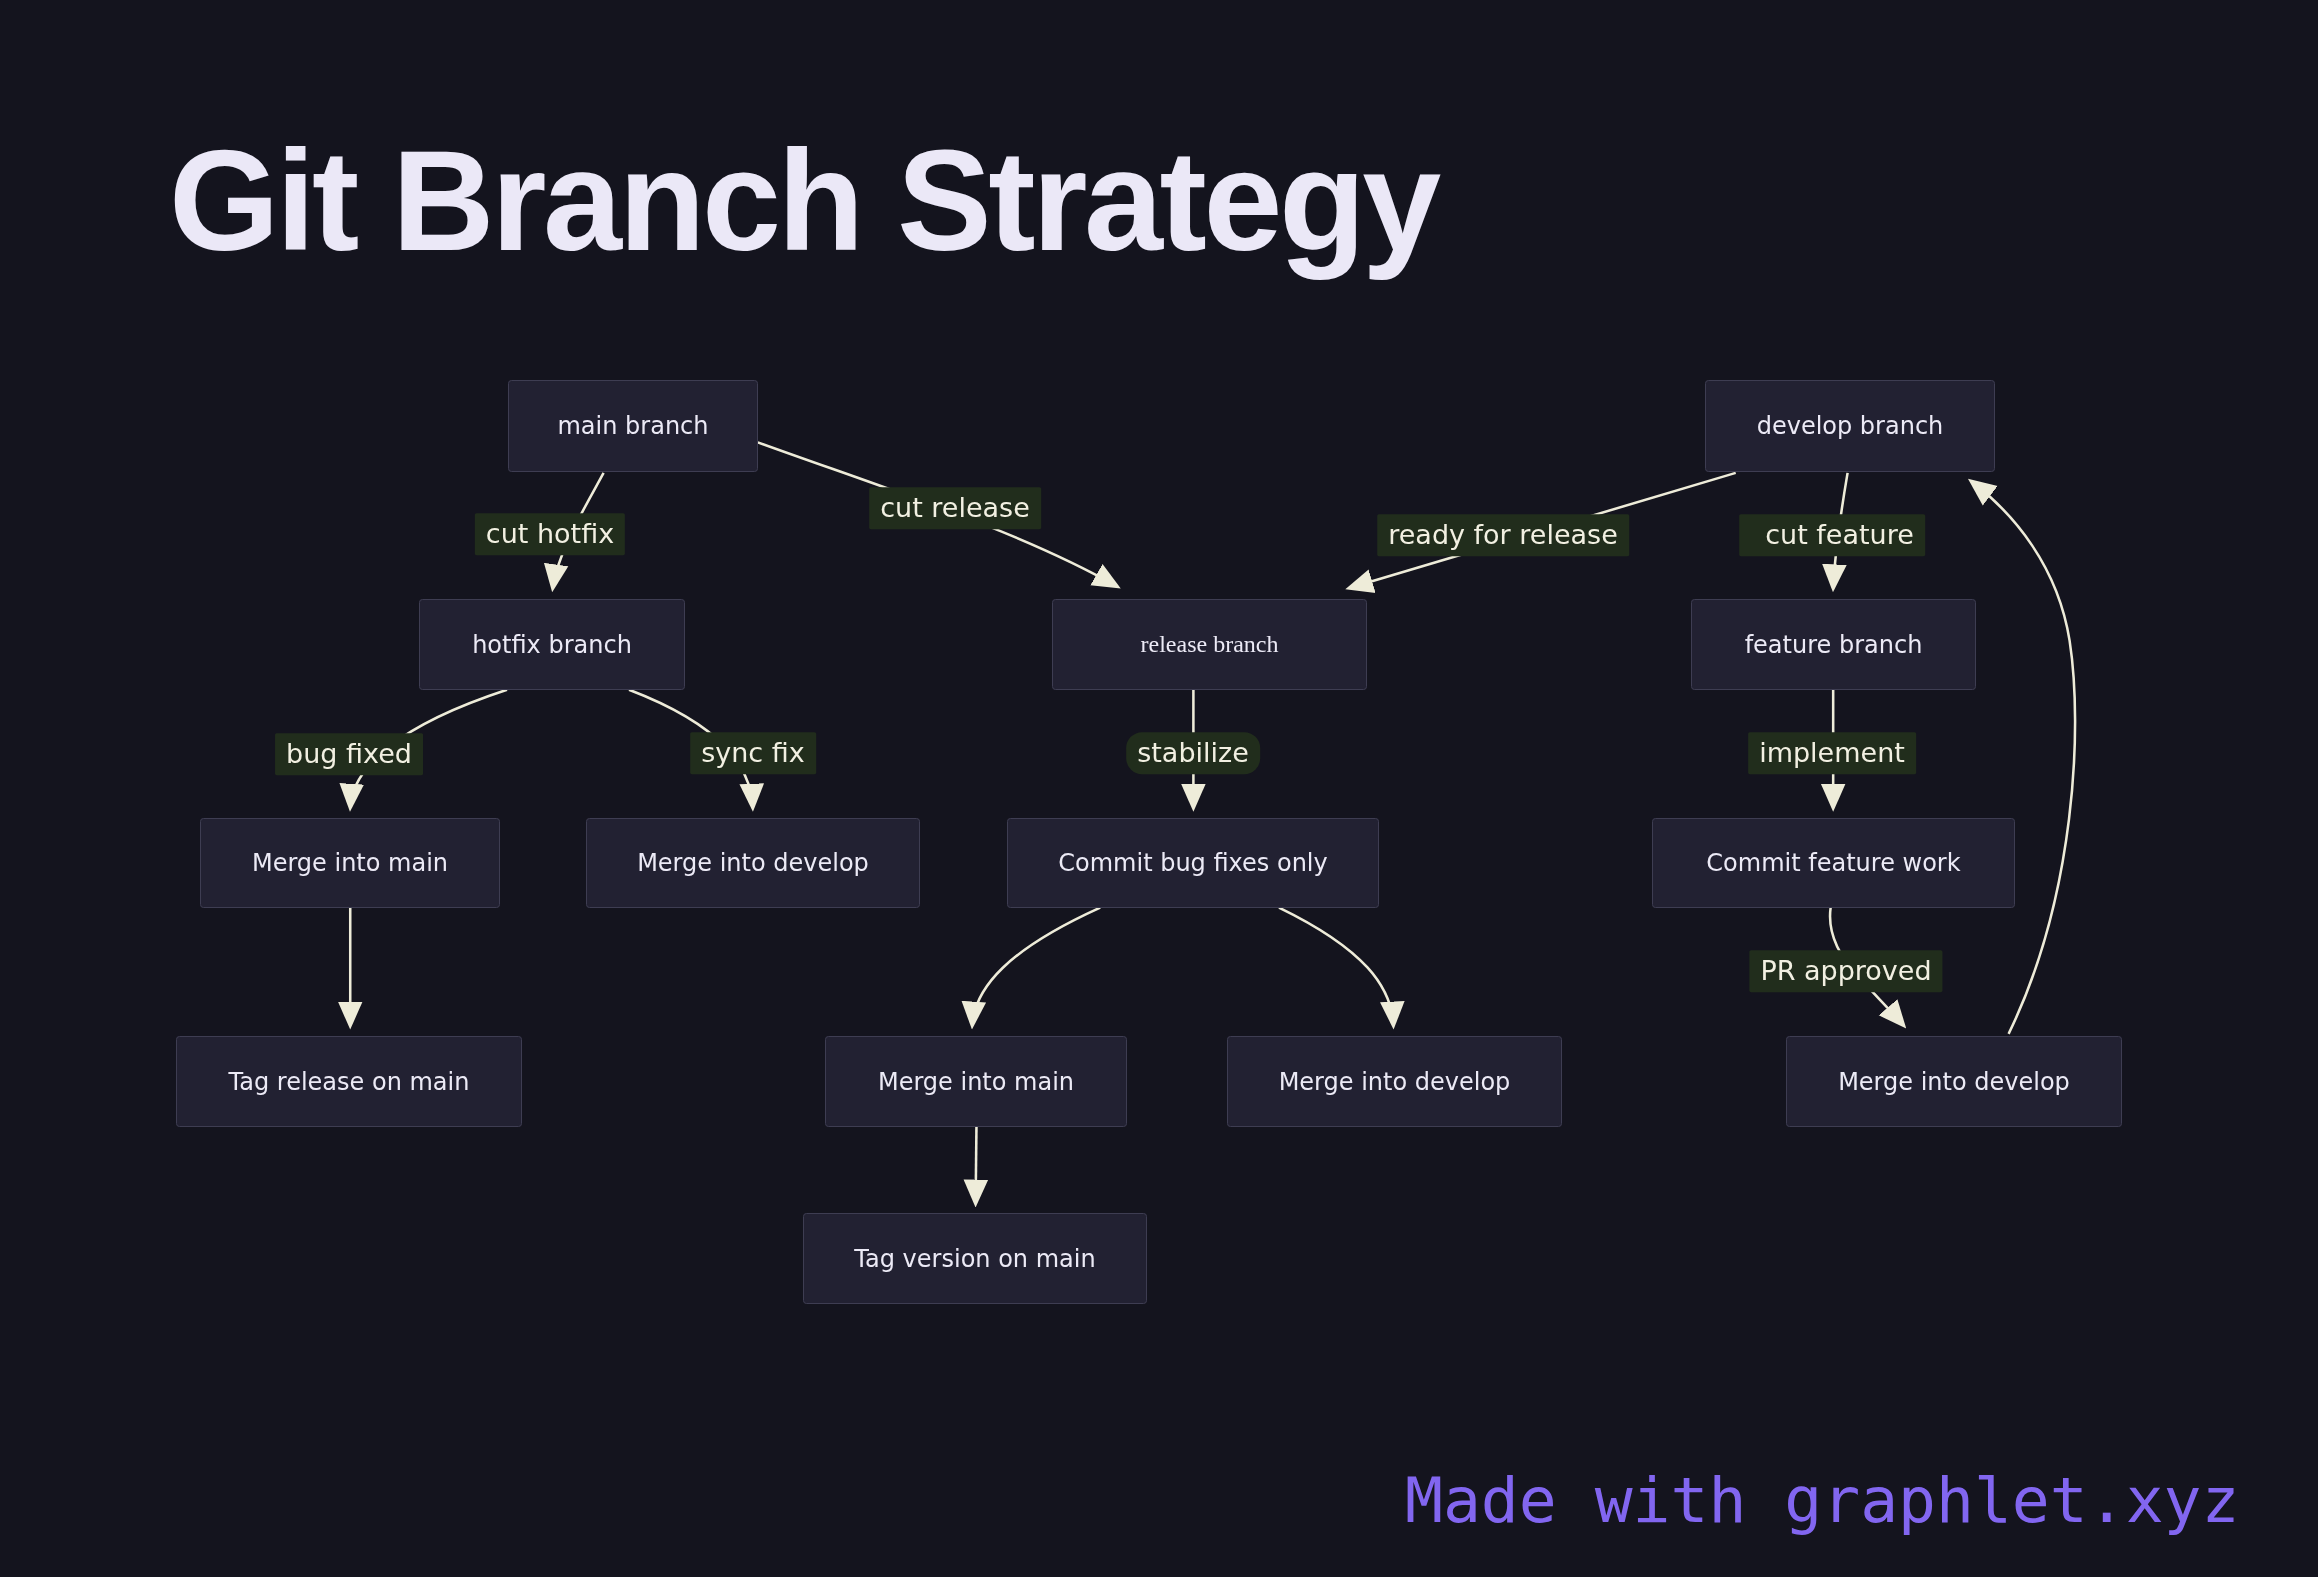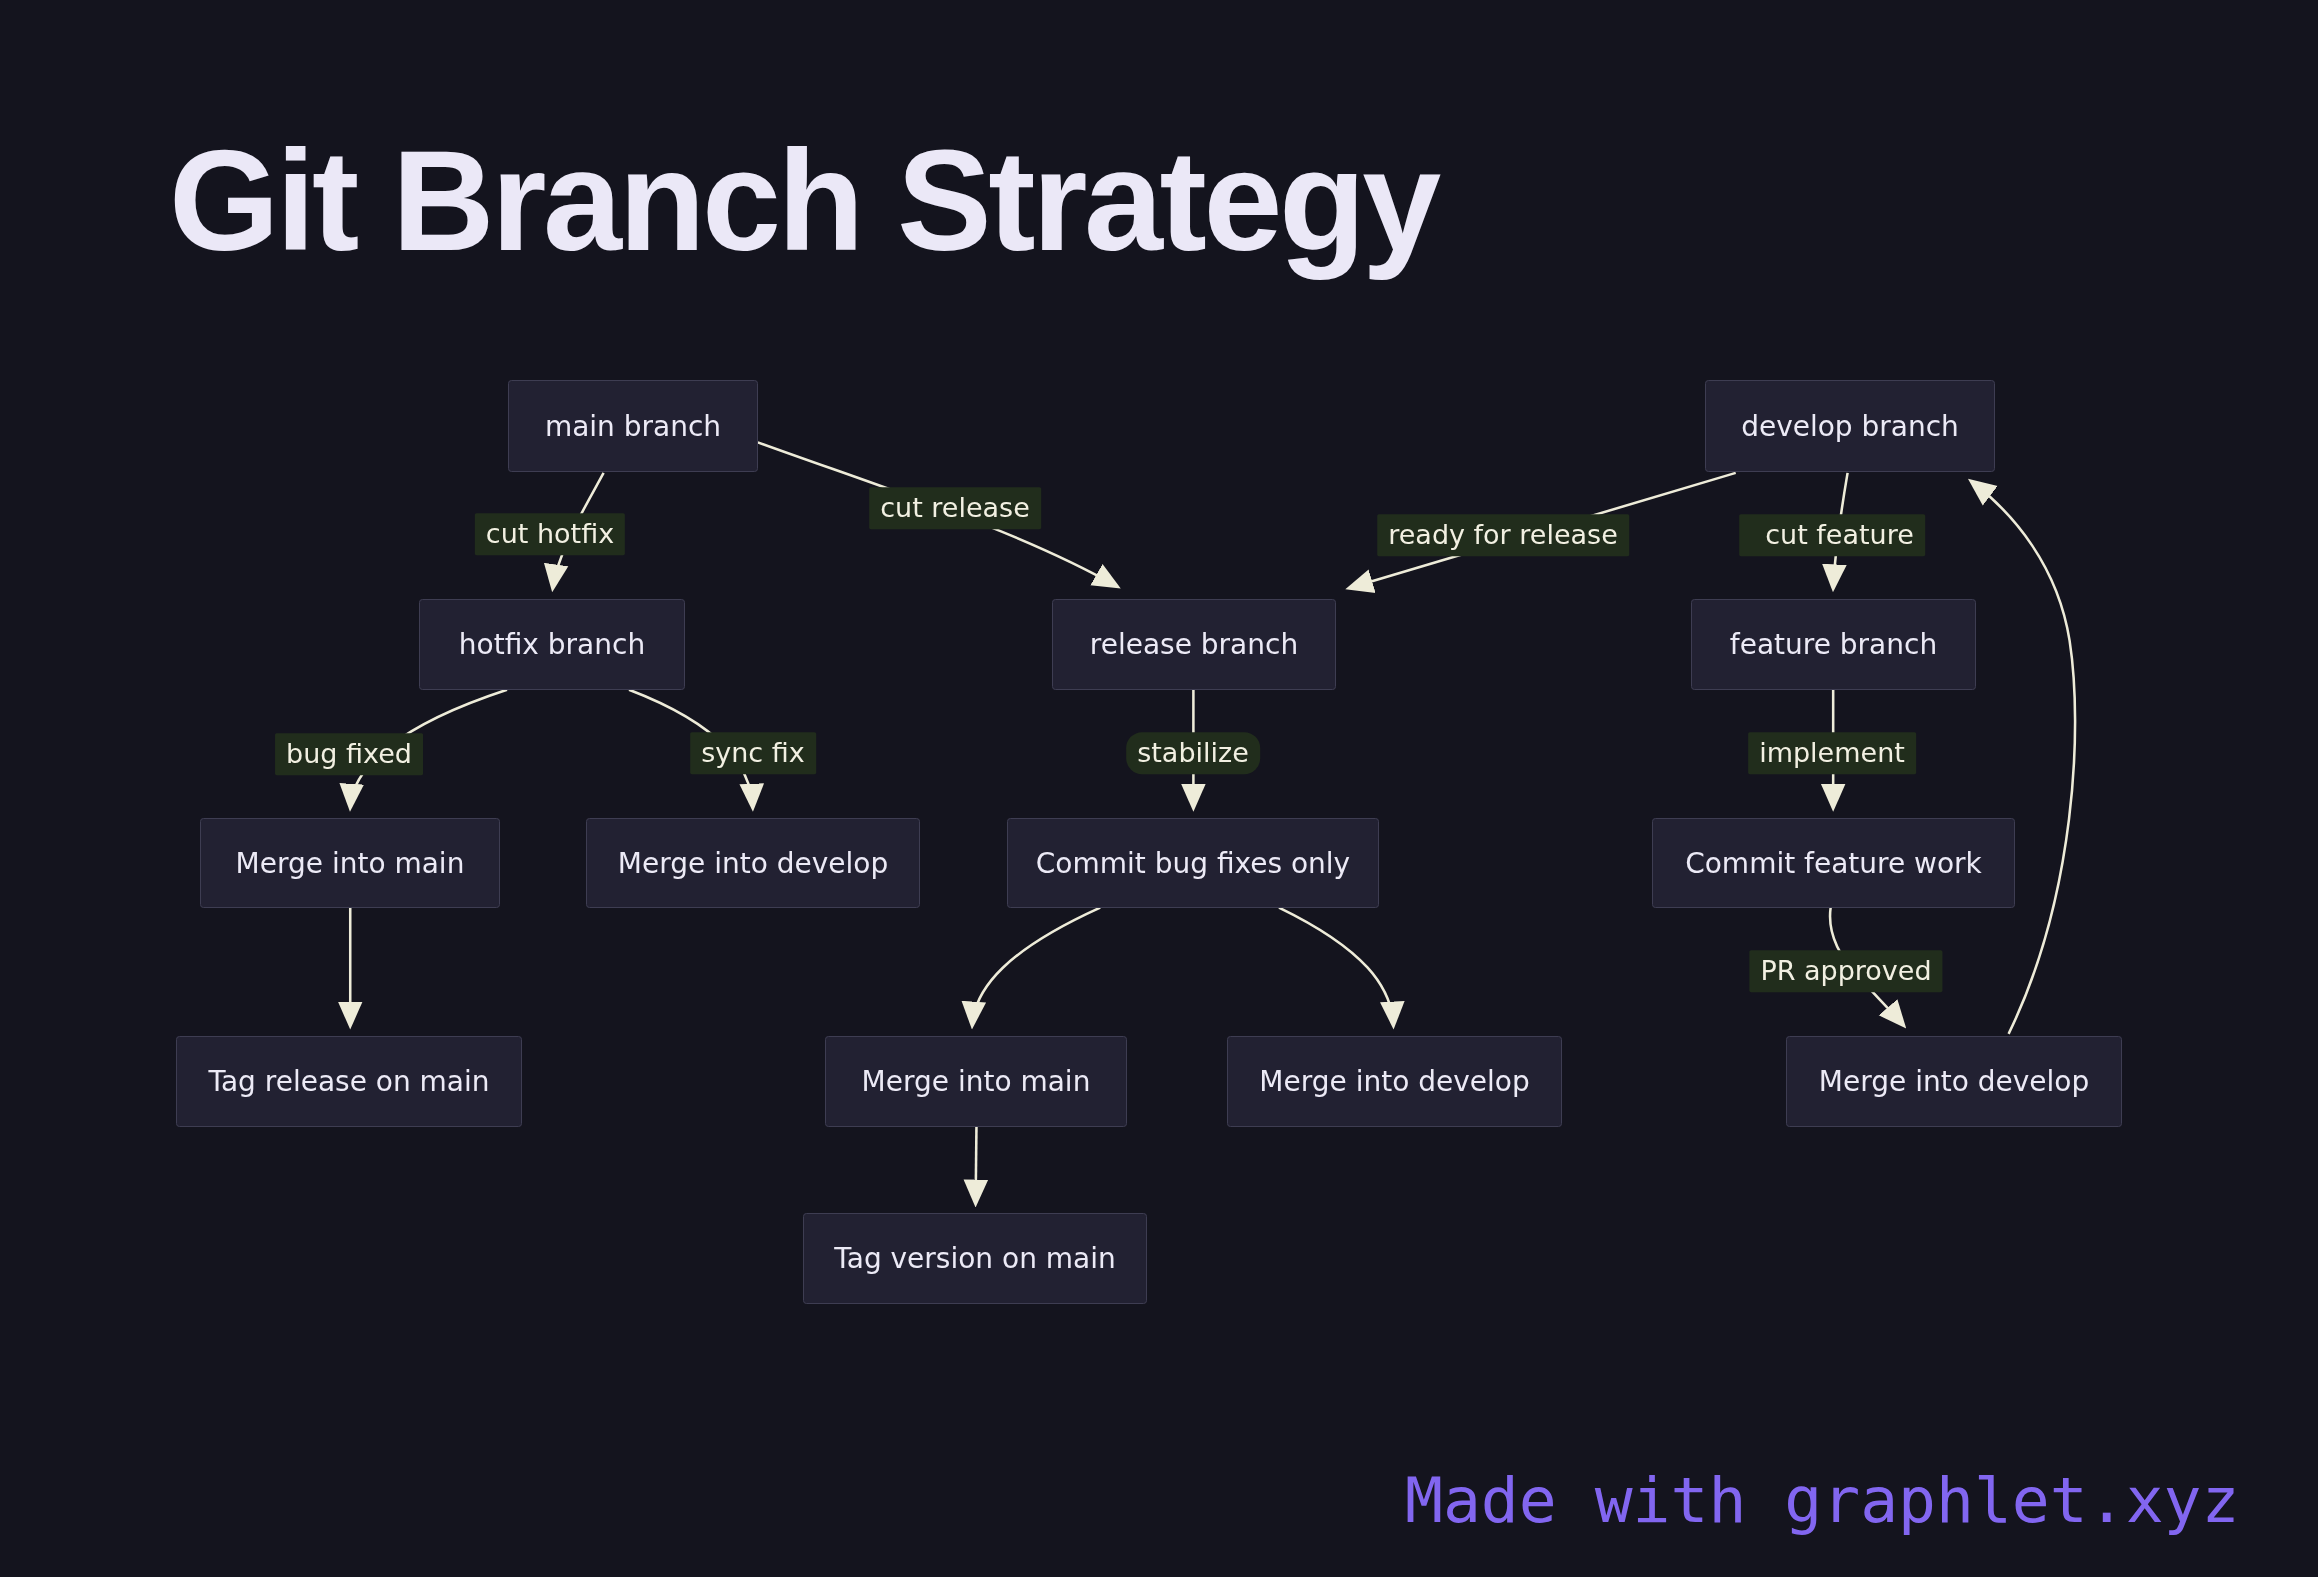--- a/index.html
+++ b/index.html
@@ -42,21 +42,21 @@
   .node{
     position:absolute;
     box-sizing:border-box;
     background:var(--node-fill);
     border:1.7px solid var(--node-border);
     border-radius:3.4px;
     display:flex;align-items:center;justify-content:center;
   }
   .node-label{
     color:var(--node-text);
-    font-size:28px;
+    font-size:24px;
     white-space:nowrap;
   }
   .edge-label{
     position:absolute;
     transform:translate(-50%,-50%);
     background:var(--edge-label-bg);
     color:var(--edge-label-text);
     font-size:27px;
     line-height:1.1;
     padding:6px 11px;
@@ -104,21 +104,21 @@
   <div id="nodes-layer">
       <div class="node" style="left: 508px; top: 380px; width: 250px; height: 92px;">
     <span class="node-label">main branch</span>
   </div>
       <div class="node" style="left: 1705px; top: 380px; width: 290px; height: 92px;">
     <span class="node-label">develop branch</span>
   </div>
       <div class="node" style="left: 419px; top: 599px; width: 266px; height: 91px; text-align: center;">
     <span class="node-label">hotfix branch</span>
   </div>
-      <div class="node" style="left: 1052px; top: 599px; width: 284px; height: 91px;">
+      <div class="node" style="left: 1052px; top: 599px; width: 315px; height: 91px; font-family: Liberation Serif, serif;">
     <span class="node-label">release branch</span>
   </div>
       <div class="node" style="left: 1691px; top: 599px; width: 285px; height: 91px;">
     <span class="node-label">feature branch</span>
   </div>
       <div class="node" style="left: 200px; top: 818px; width: 300px; height: 90px;">
     <span class="node-label">Merge into main</span>
   </div>
       <div class="node" style="left: 586px; top: 818px; width: 334px; height: 90px;">
     <span class="node-label">Merge into develop</span>

